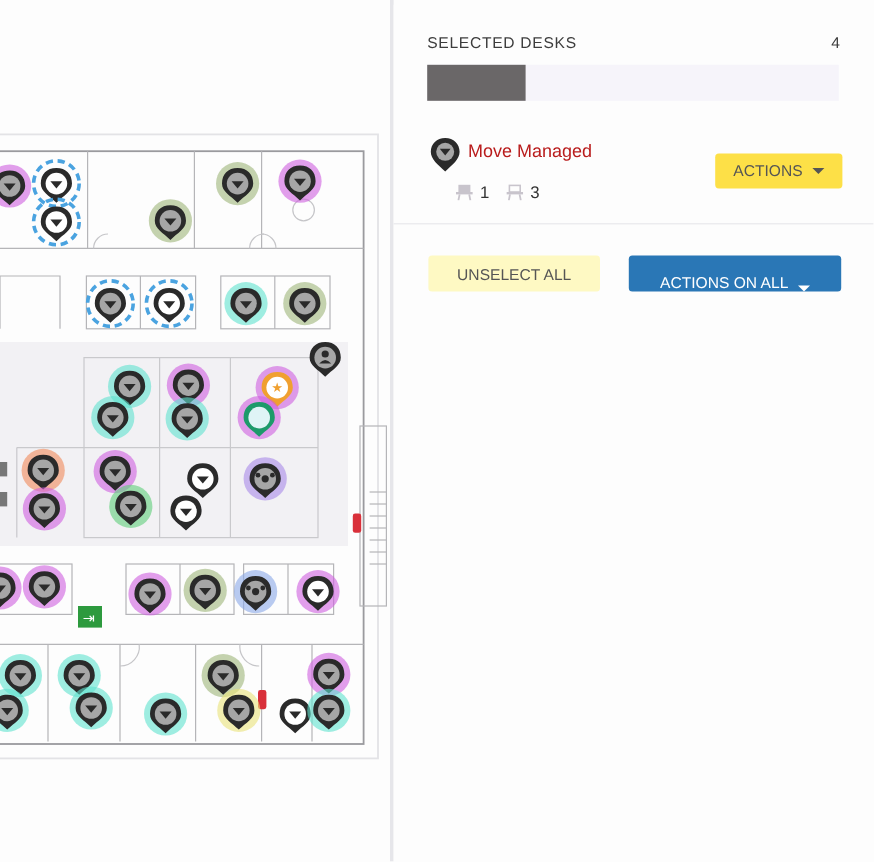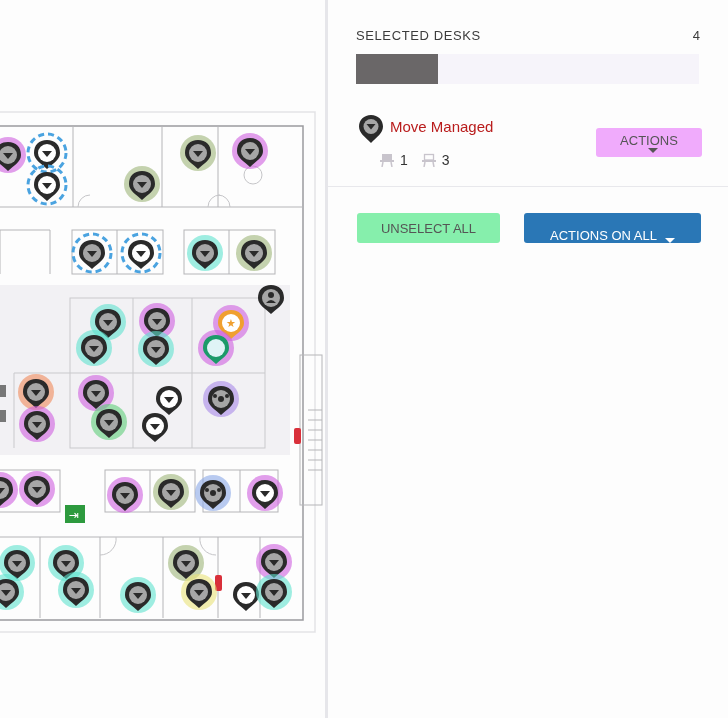--- a/index.html
+++ b/index.html
@@ -19,26 +19,26 @@
   .sel-count { font-size: 13px; color: #3c3c3c; }
   .progress { position: absolute; left: 28px; top: 50px; width: 343px; height: 30px; background: #f6f4fa; }
   .progress-fill { height: 100%; background: #6a6768; }
 
   .group { position: absolute; left: 30px; top: 108px; width: 344px; height: 64px; }
   .group-icon { position: absolute; left: 0; top: 2px; width: 26px; height: 30px; }
   .group-name { position: absolute; left: 32px; top: 6px; font-size: 15px; color: #b91c1c; }
   .stats { position: absolute; left: 22px; top: 40px; display: flex; align-items: center; font-size: 14px; color: #333; }
   .stat { display: flex; align-items: center; margin-right: 14px; }
   .stat svg { margin-right: 6px; }
-  .actions-btn { position: absolute; left: 238px; top: 16px; width: 106px; height: 29px; background: #f0abfc; border-radius: 3px; border: none; display: flex; align-items: center; justify-content: center; font-size: 13px; color: #555; font-family: "Liberation Sans", sans-serif; flex-direction: column; }
+  .actions-btn { position: absolute; left: 238px; top: 16px; width: 106px; height: 29px; background: #fde047; border-radius: 3px; border: none; display: flex; align-items: center; justify-content: center; font-size: 13px; color: #555; font-family: "Liberation Sans", sans-serif; }
   .caret { display: inline-block; width: 0; height: 0; border-left: 5px solid transparent; border-right: 5px solid transparent; border-top: 5px solid currentColor; margin-left: 8px; }
 
   .sep { position: absolute; left: 0; top: 182px; width: 400px; height: 1px; background: #e8e8ec; }
 
-  .unselect-btn { position: absolute; left: 29px; top: 209px; width: 143px; height: 30px; background: #86efac; border: none; border-radius: 3px; font-size: 13px; color: #555; font-family: "Liberation Sans", sans-serif; }
+  .unselect-btn { position: absolute; left: 29px; top: 209px; width: 143px; height: 30px; background: #fef9c3; border: none; border-radius: 3px; font-size: 13px; color: #555; font-family: "Liberation Sans", sans-serif; }
   .aoa-btn { position: absolute; left: 196px; top: 209px; width: 177px; height: 30px; background: #2a77b6; border: none; border-radius: 3px; color: #fff; font-size: 13px; font-family: "Liberation Sans", sans-serif; display: flex; align-items: flex-end; justify-content: center; }
 </style>
 </head>
 <body>
 
 <div class="root">
 
   <div class="map-pane">
     <svg class="map-svg" width="325" height="718">
 

